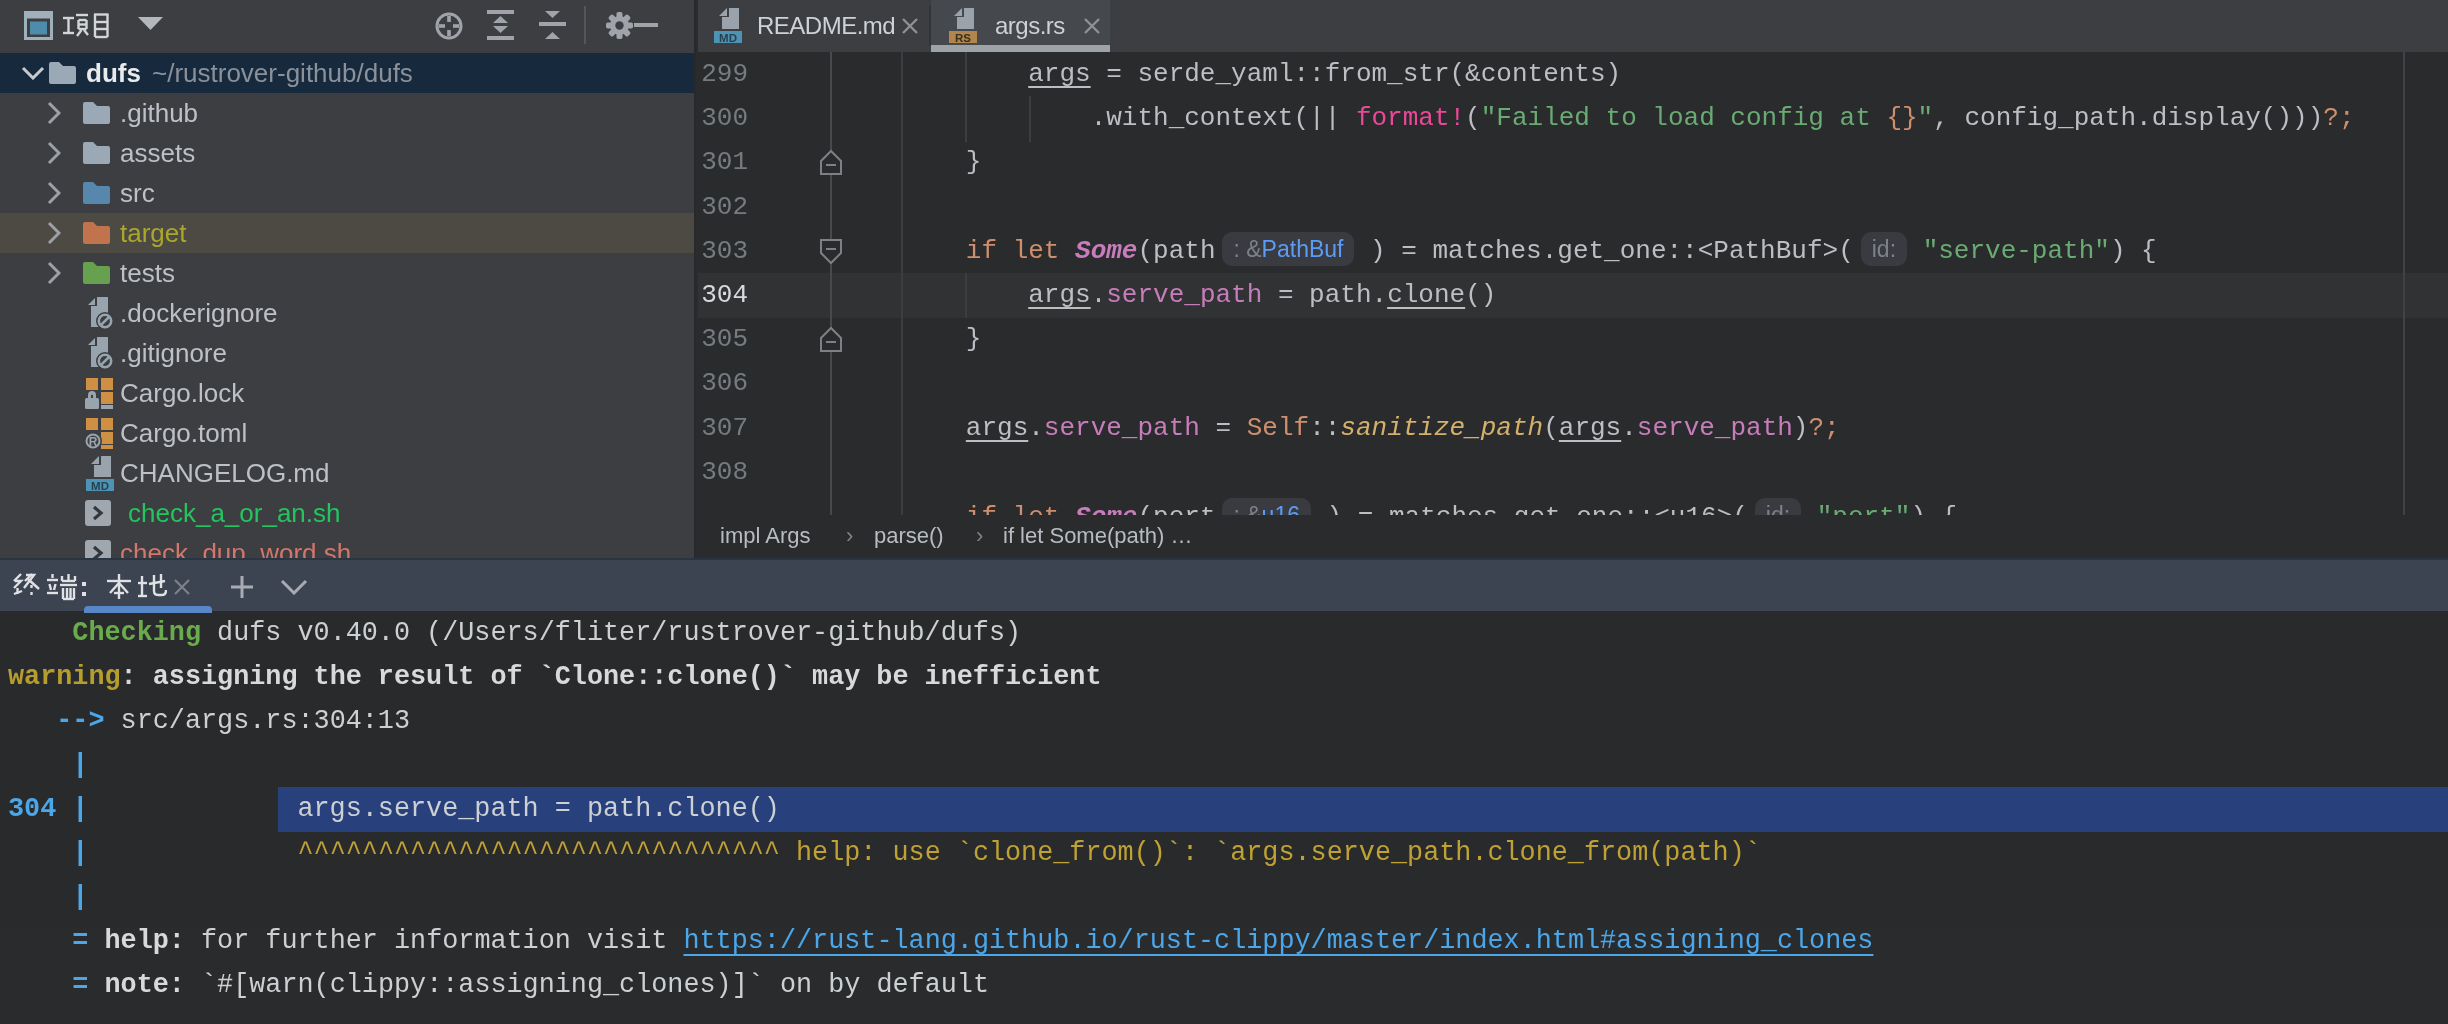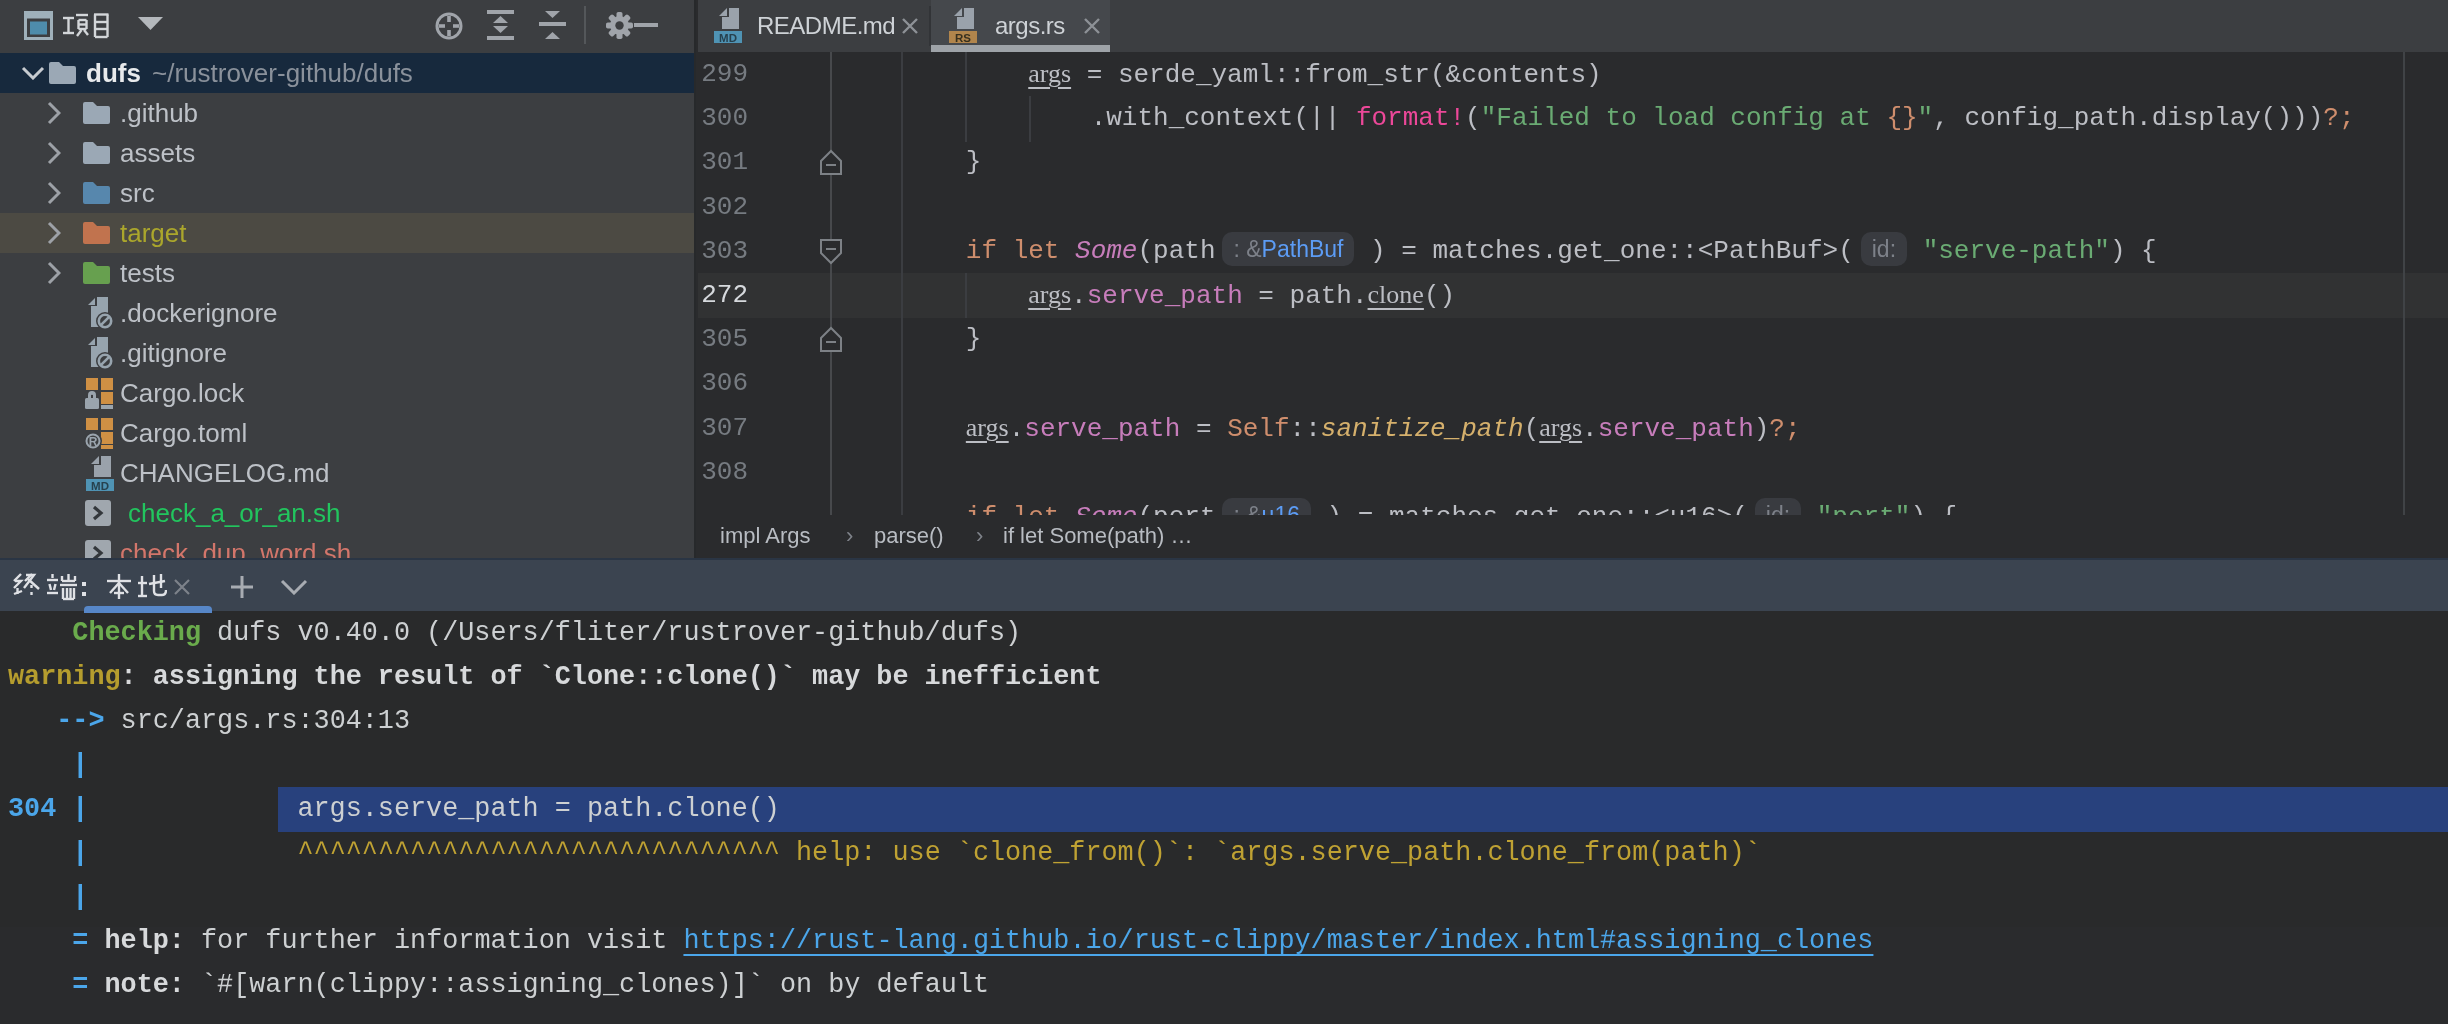--- a/index.html
+++ b/index.html
@@ -19,23 +19,23 @@
   #tabbar { position:absolute; left:0; top:0; right:0; height:52px; background:#3c3e41; }
   .tab { position:absolute; top:0; height:52px; }
   .tab .tlbl { position:absolute; top:50%; transform:translateY(-50%); font-size:26px; color:#ced2d6; }
   #editor { position:absolute; left:0; top:52px; right:0; height:463px; background:#2a2b2d; overflow:hidden; }
   .cl { position:absolute; left:0; width:100%; height:44px; line-height:44px; white-space:pre; font-family:"Liberation Mono",monospace; font-size:26px; color:#bcbec4; }
   .lnum { position:absolute; width:60px; text-align:right; height:44px; line-height:44px; font-family:"Liberation Mono",monospace; font-size:26px; color:#767b81; }
   .kw { color:#cf8e6d; }
   .str { color:#6aab73; }
   .mac { color:#ec4899; }
   .fld { color:#c77dbb; }
-  .enm { color:#c77dbb; font-style:italic; }
+  .enm { color:#c77dbb; font-style:italic;font-weight:bold; }
   .sfn { color:#d5b06c; font-style:italic; }
-  .ul { text-decoration:underline; text-underline-offset:5px; text-decoration-thickness:2px;font-family:Liberation Serif, serif; }
+  .ul { text-decoration:underline; text-underline-offset:5px; text-decoration-thickness:2px; }
   .chip { display:inline-block; background:#393b40; border-radius:10px; font-family:"Liberation Sans",sans-serif; font-size:23px; color:#7d8189; vertical-align:middle; padding:0 11px; line-height:34px; height:34px; position:relative; top:-2px; margin-left:7px; }
   .chip .pb { color:#5c9cf5; }
   #crumbs { position:absolute; left:0; top:515px; right:0; height:43px; background:#2a2b2d; font-size:22px; color:#b8bcc2; }
 
   
   #term { position:absolute; left:0; top:558px; width:2448px; height:369px; background:#292a2b; }
   #thdr { position:absolute; left:0; top:0; width:100%; height:53px; background:#3b4450; border-top:2px solid #2a3544; }
   .tl { position:absolute; left:8px; white-space:pre; font-family:"Liberation Mono",monospace; font-size:26.8px; height:44px; line-height:44px; color:#cdd0d2; }
   .b { font-weight:bold; }
   .blu { color:#4ba6ea; }
@@ -314,21 +314,21 @@
     <div class="abs" style="left:267px;top:221px;width:2px;height:45px;background:#3b3d41"></div>
     <div class="abs" style="left:331px;top:44px;width:2px;height:46px;background:#3b3d41"></div>
 
     <div class="abs" style="left:1705px;top:0;width:2px;height:463px;background:#404346"></div>
 
     <div class="lnum" style="left:-10px;top:0px">299</div>
     <div class="lnum" style="left:-10px;top:44px">300</div>
     <div class="lnum" style="left:-10px;top:88px">301</div>
     <div class="lnum" style="left:-10px;top:133px">302</div>
     <div class="lnum" style="left:-10px;top:177px">303</div>
-    <div class="lnum" style="left:-10px;top:221px;color:#d6d9dd">272</div>
+    <div class="lnum" style="left:-10px;top:221px;color:#d6d9dd">304</div>
     <div class="lnum" style="left:-10px;top:265px">305</div>
     <div class="lnum" style="left:-10px;top:309px">306</div>
     <div class="lnum" style="left:-10px;top:354px">307</div>
     <div class="lnum" style="left:-10px;top:398px">308</div>
 
     <svg class="abs" style="left:121px;top:97px" width="24" height="27" viewBox="0 0 24 27">
       <path d="M2,12 L12,2 L22,12 V25 H2 Z" fill="#2a2b2d" stroke="#7d8186" stroke-width="2"></path>
       <path d="M7,16 H17" stroke="#7d8186" stroke-width="2"></path>
     </svg>
     <svg class="abs" style="left:121px;top:186px" width="24" height="27" viewBox="0 0 24 27">

